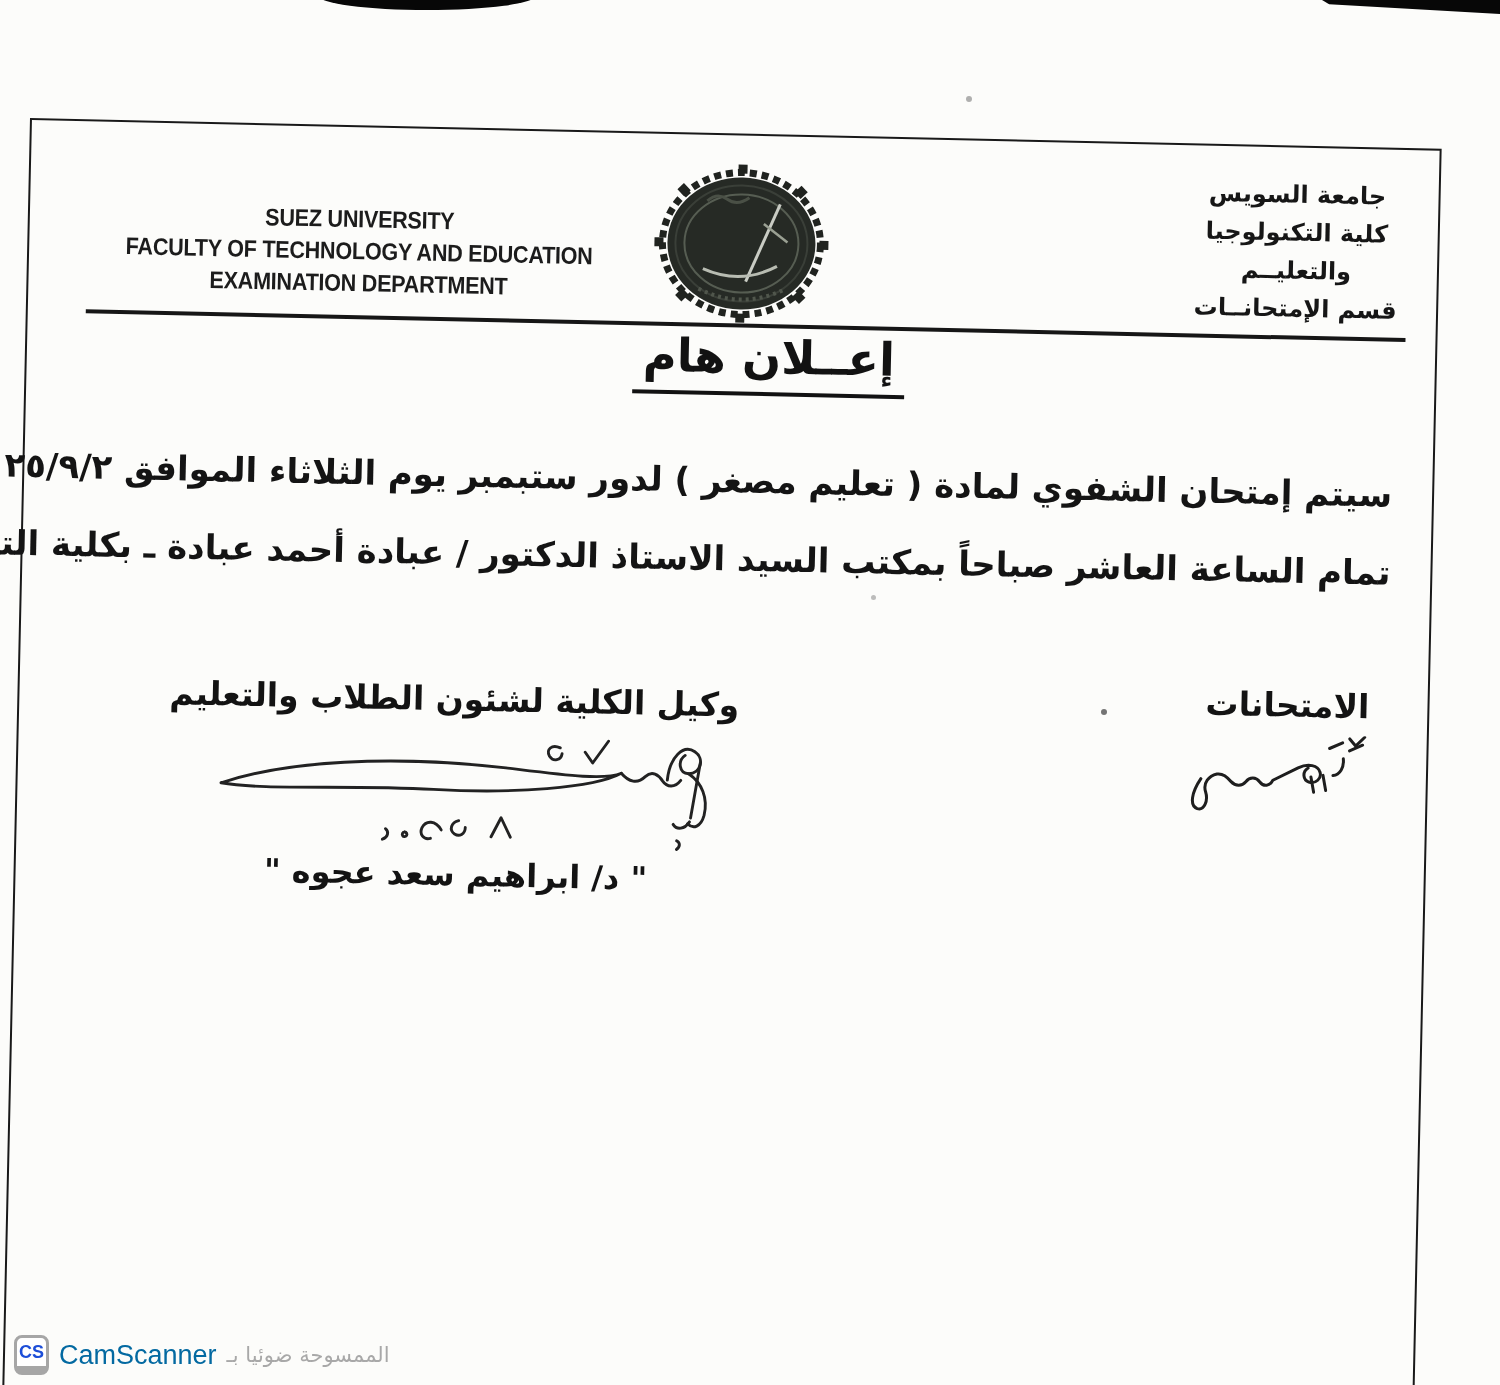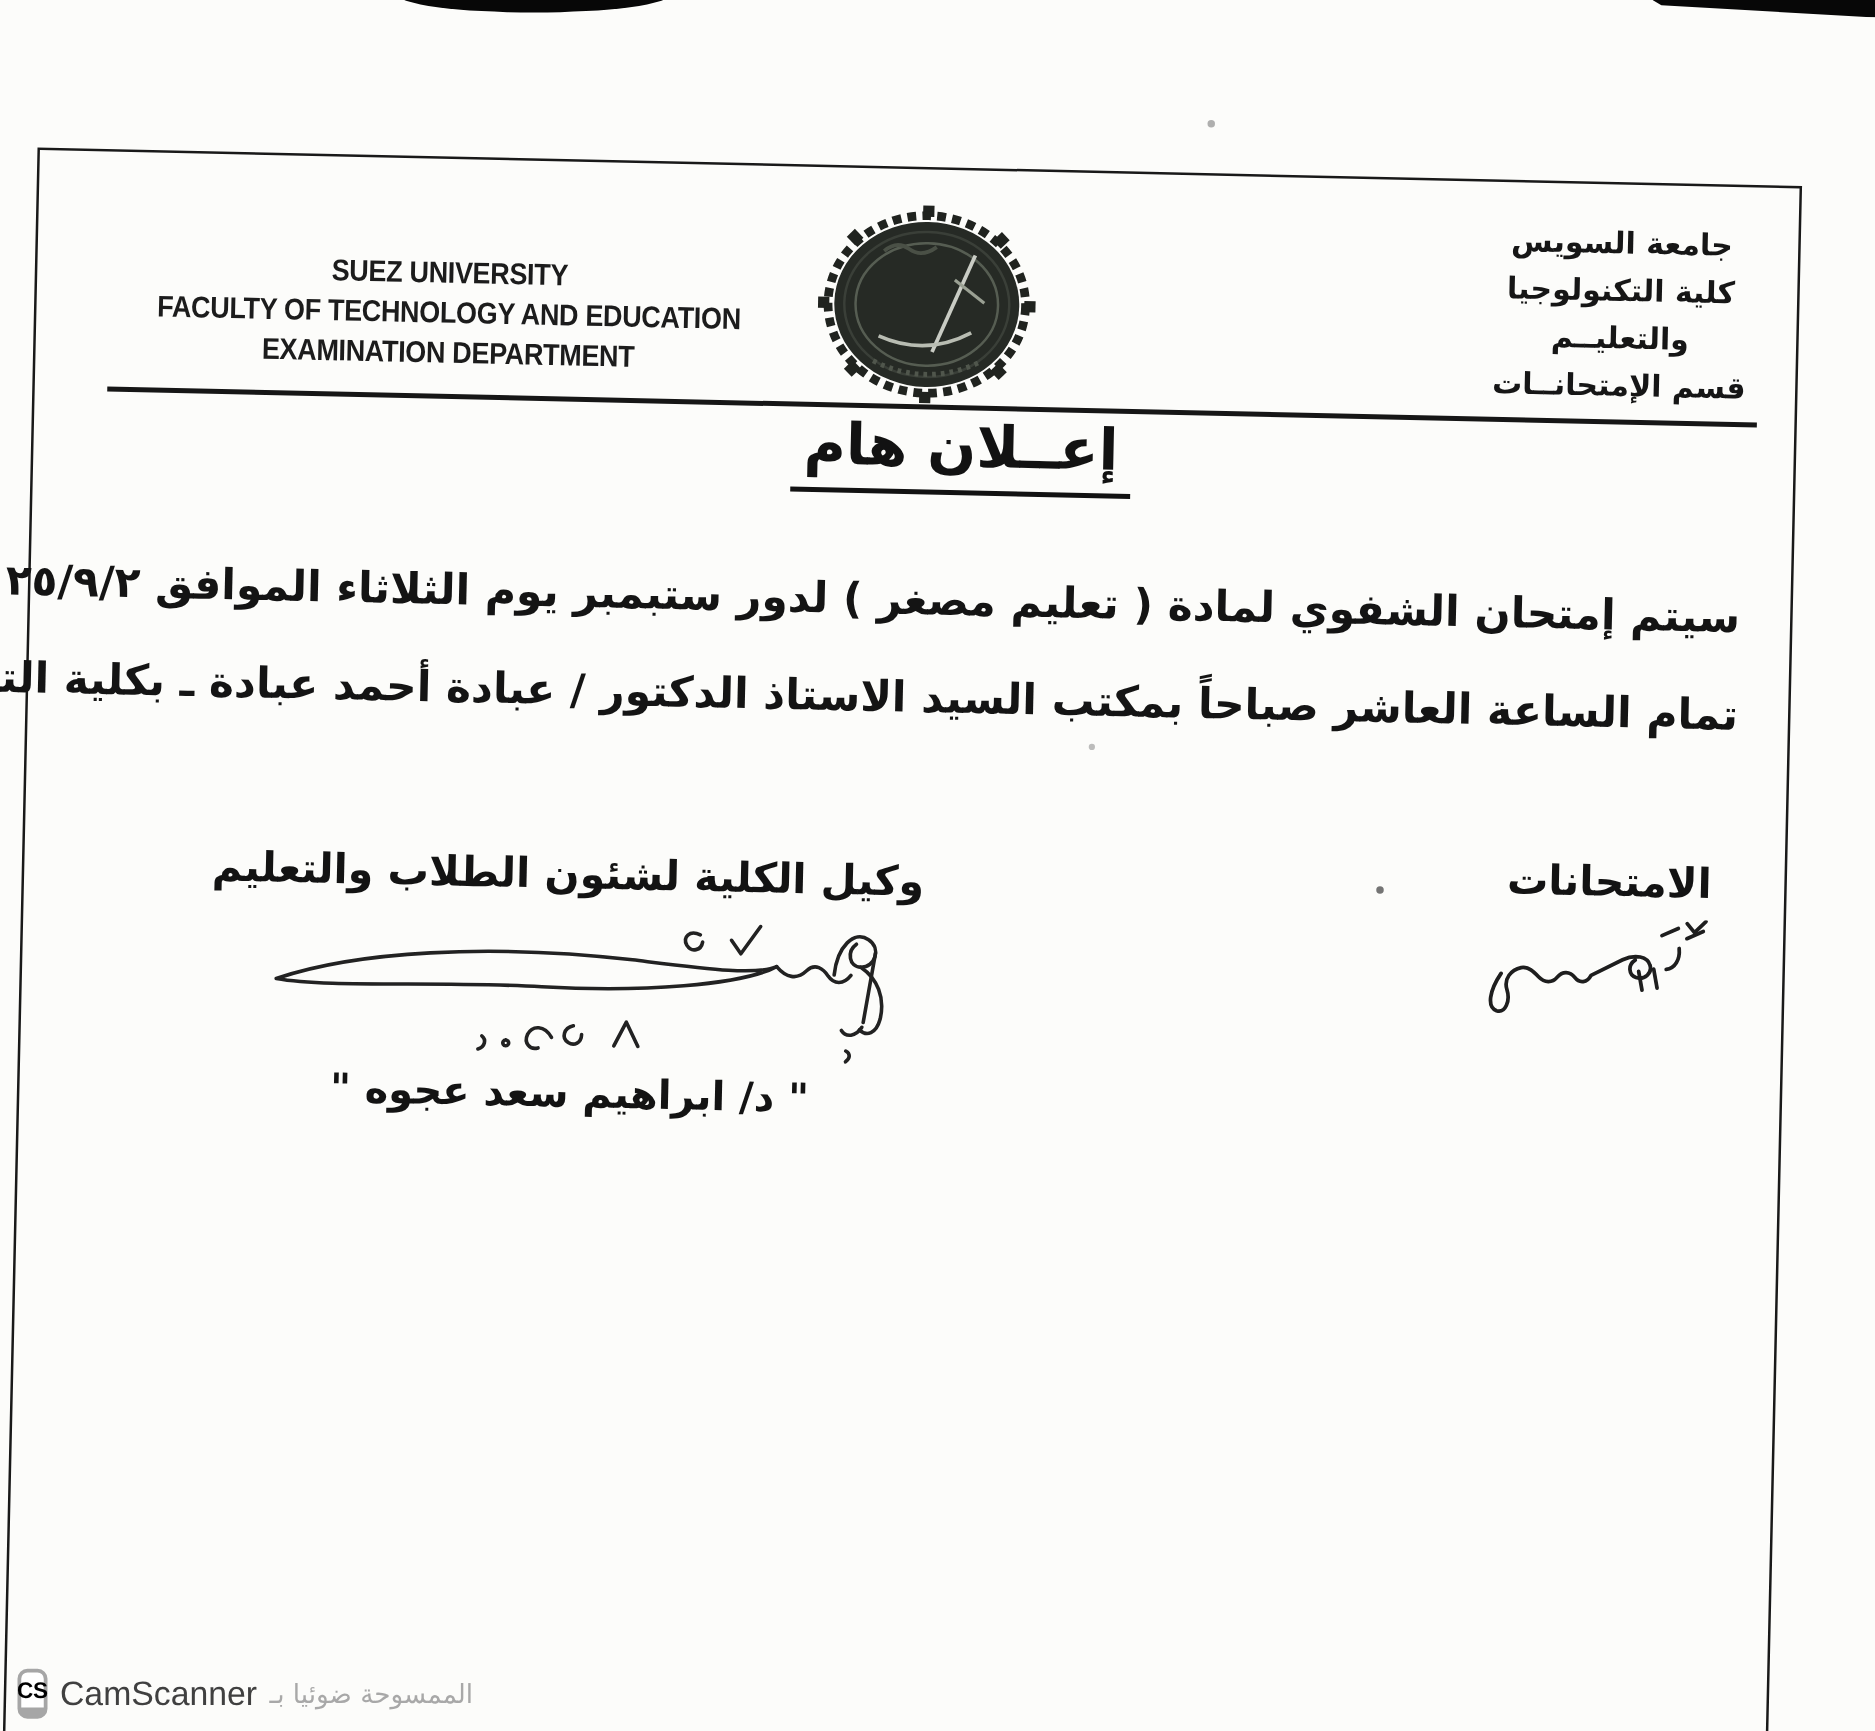--- a/index.html
+++ b/index.html
@@ -61,26 +61,26 @@
   .sig-right{position:absolute;left:1128px;top:538px;width:280px;text-align:center;direction:rtl;}
   .sig-right .sig-title{font-weight:bold;font-size:33px;color:#131313;white-space:nowrap;}
   .sig-right .sig-draw{margin:10px auto 0 auto;display:block;}
 
   
   .footer{
     position:absolute;left:14px;top:1332px;height:46px;
     display:flex;align-items:center;gap:10px;
   }
   .cs-badge{
-    width:24px;height:40px;box-sizing:border-box;background:#fff;
+    width:35px;height:40px;box-sizing:border-box;background:#fff;
     border:3px solid #a6a6a6;border-bottom-width:9px;border-radius:8px;
     display:flex;align-items:center;justify-content:center;
-    font-family:"Liberation Sans",sans-serif;font-weight:bold;font-size:18px;color:#000000;
+    font-family:"Liberation Sans",sans-serif;font-weight:bold;font-size:18px;color:#1d4ed8;
   }
-  .cs-brand{font-family:"Liberation Sans",sans-serif;font-size:27px;color:#404040;}
+  .cs-brand{font-family:"Liberation Sans",sans-serif;font-size:27px;color:#0369a1;}
   .cs-arabic{direction:rtl;font-size:21px;color:#a8a8a8;padding-right:4px;text-align:right;}
 </style>
 </head>
 <body>
 
 <div class="top-blob"></div>
 <div class="top-wedge"></div>
 <div class="speck s1"></div>
 <div class="speck s2"></div>
 <div class="speck s3"></div>

